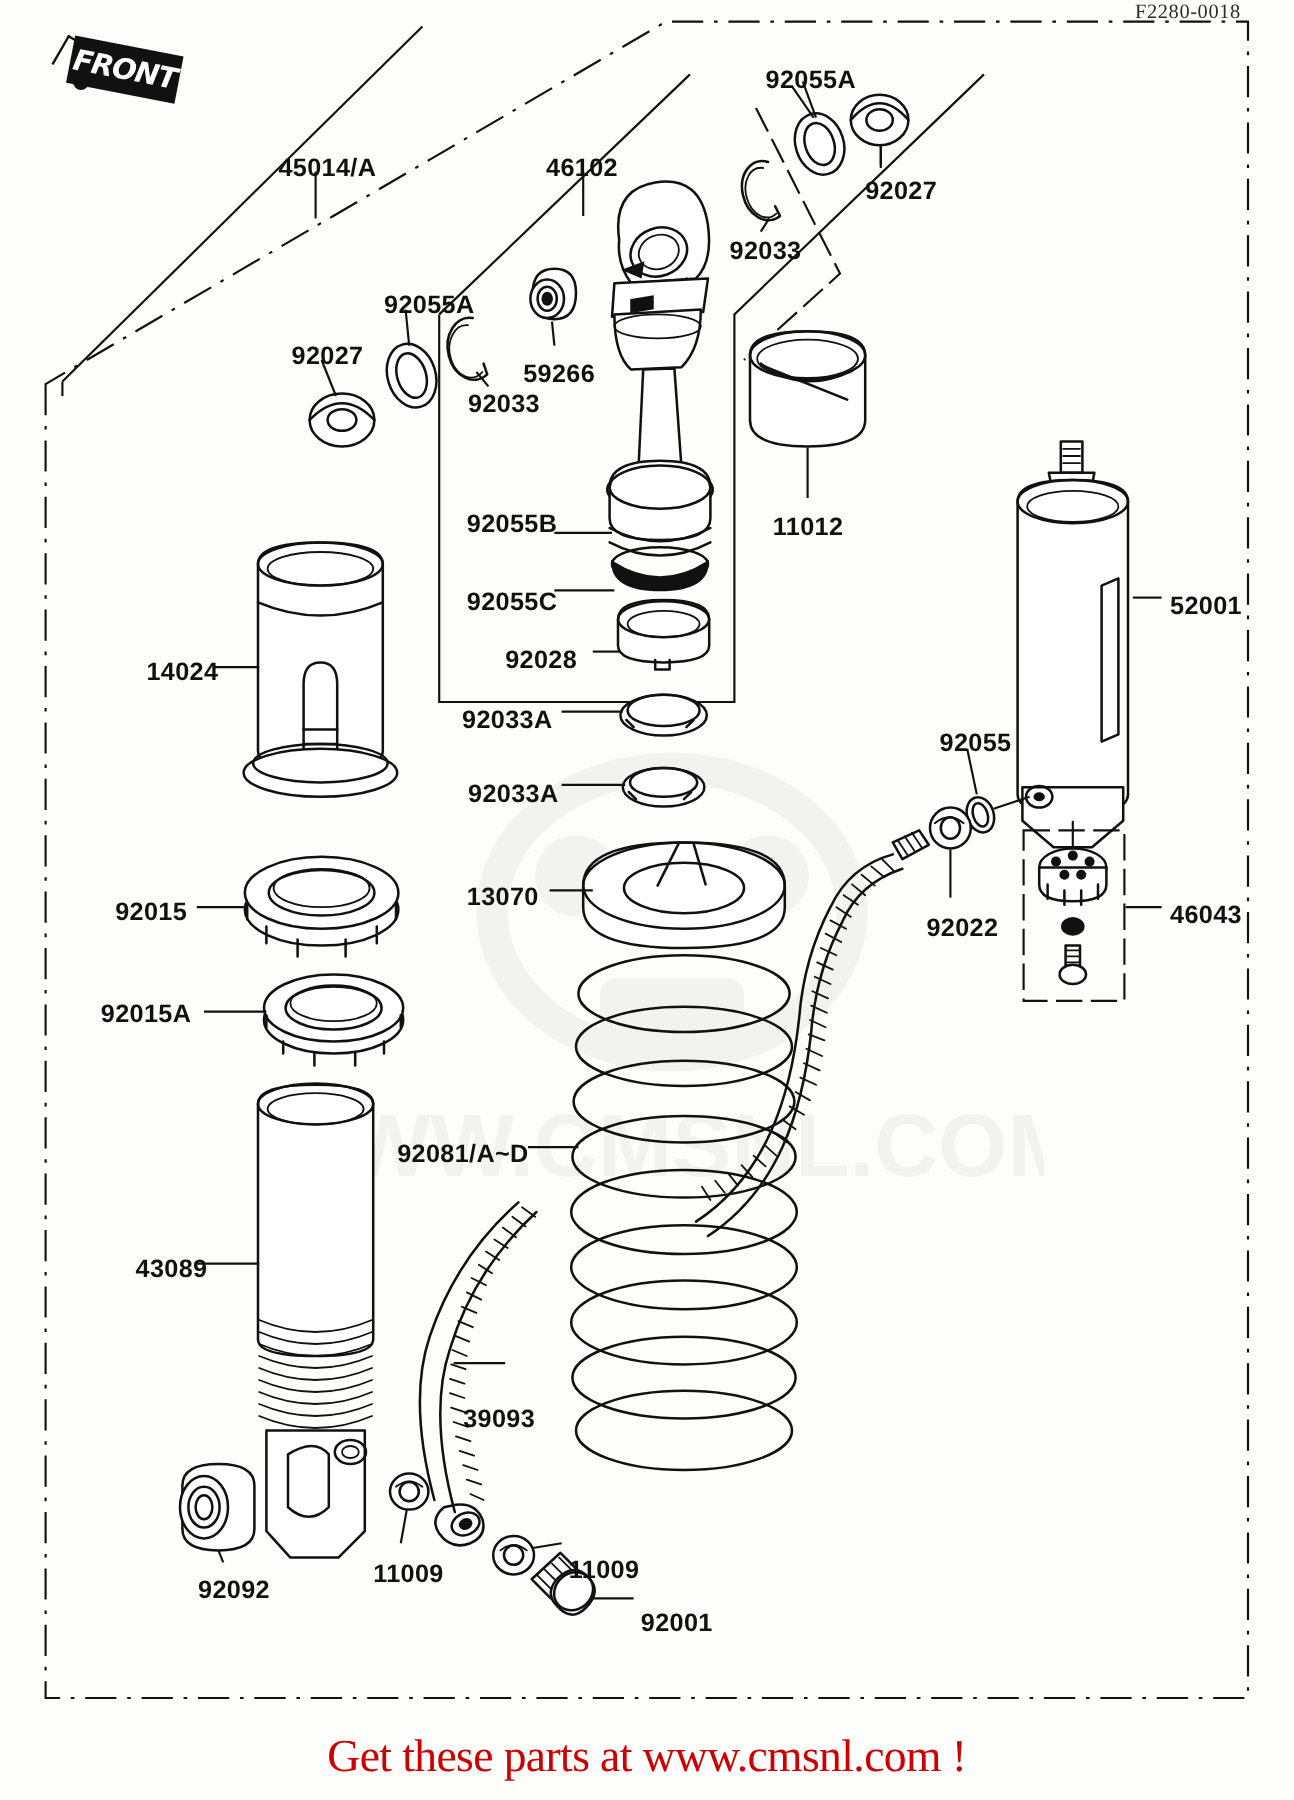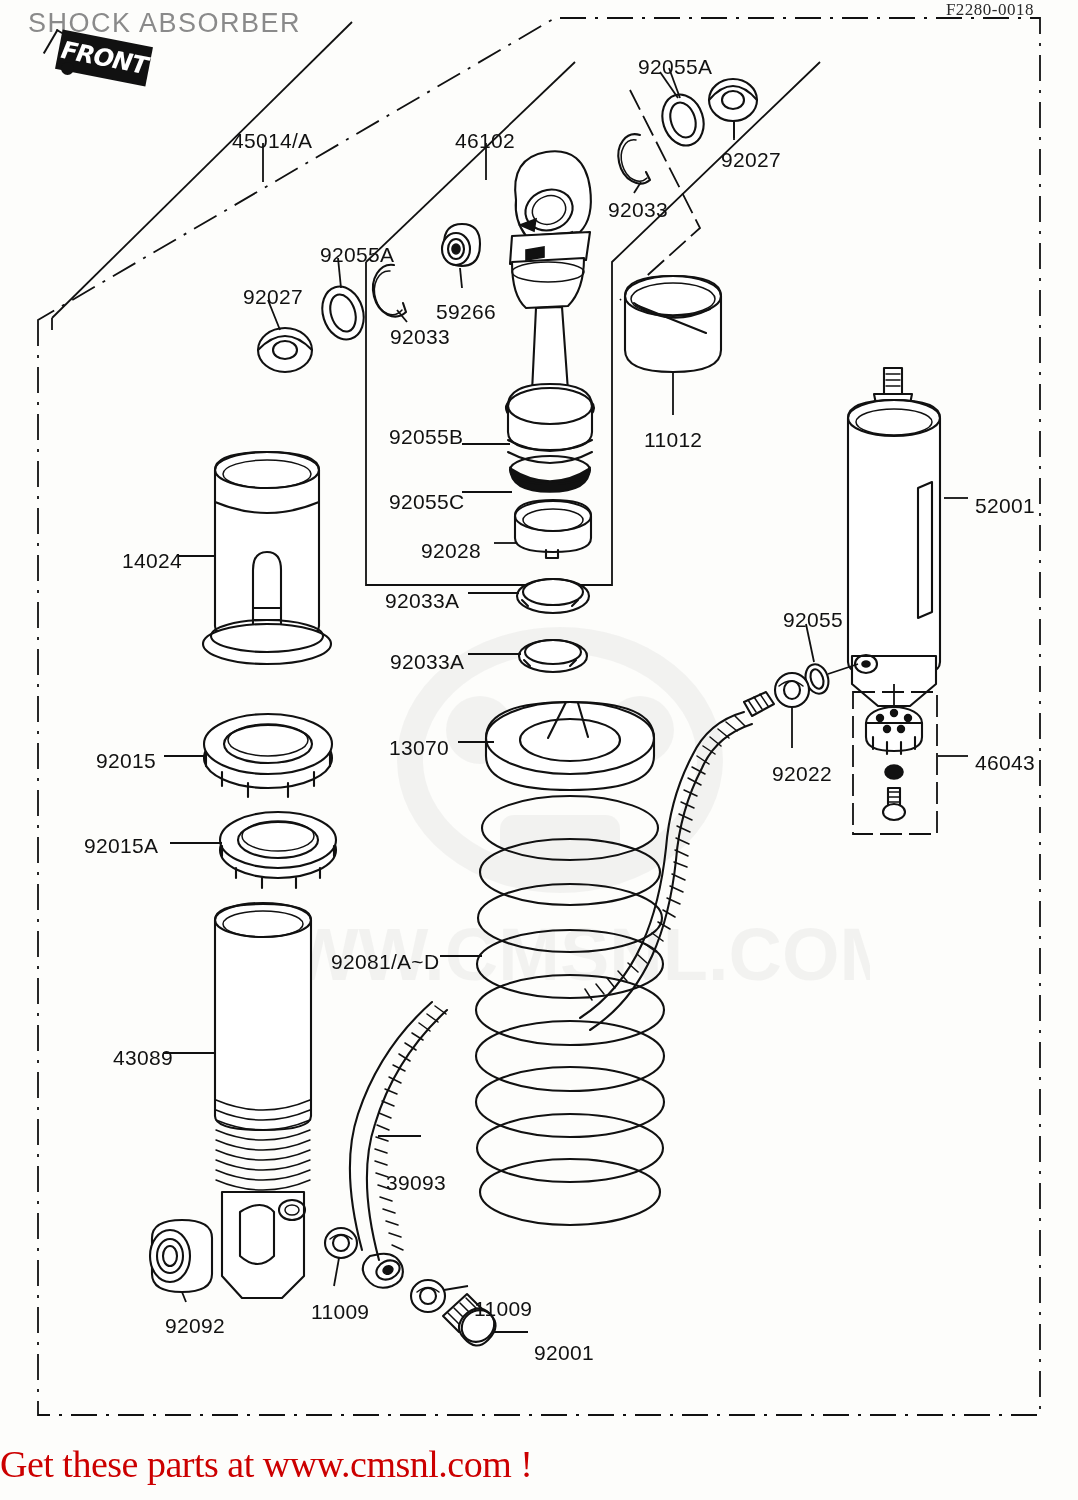--- a/index.html
+++ b/index.html
@@ -41,41 +41,40 @@
   #front-tag .hole{
     position:absolute;left:13px;top:30px;width:13px;height:13px;
     background:#111;border-radius:50%;
   }
 
   
   #drawing{position:absolute;left:0;top:0;width:1078px;height:1500px;}
 
   
   .lbl{
-    position:absolute;font-size:21px;color:#111;font-weight:400;
+    position:absolute;font-size:21px;color:#111;font-weight:700;
     font-family:"Liberation Sans", sans-serif;white-space:nowrap;
     letter-spacing:.3px;
   }
 
   
   #footer-cta{
-    position:absolute;left:0;right:0;top:1442px;
+    position:absolute;left:0;right:0;top:1442px;text-align:center;
     color:#cc0000;font-size:38px;letter-spacing:-.5px;
     font-family:"Liberation Serif", serif;font-weight:400;
   }
   
   #watermark{position:absolute;left:250px;top:610px;width:620px;height:420px;
     opacity:.10;pointer-events:none;}
 </style>
 </head>
 <body>
 
 <div id="stage">
 
-  <div class="abs" id="page-title">SHOCK ABSORBER</div>
 
   <div class="abs" id="diagram-code">F2280-0018</div>
 
   <div class="abs" id="front-tag">
     <div class="hook"></div>
     <div class="plate"></div>
     <div class="hole"></div>
     <div class="txt">FRONT</div>
   </div>
 

